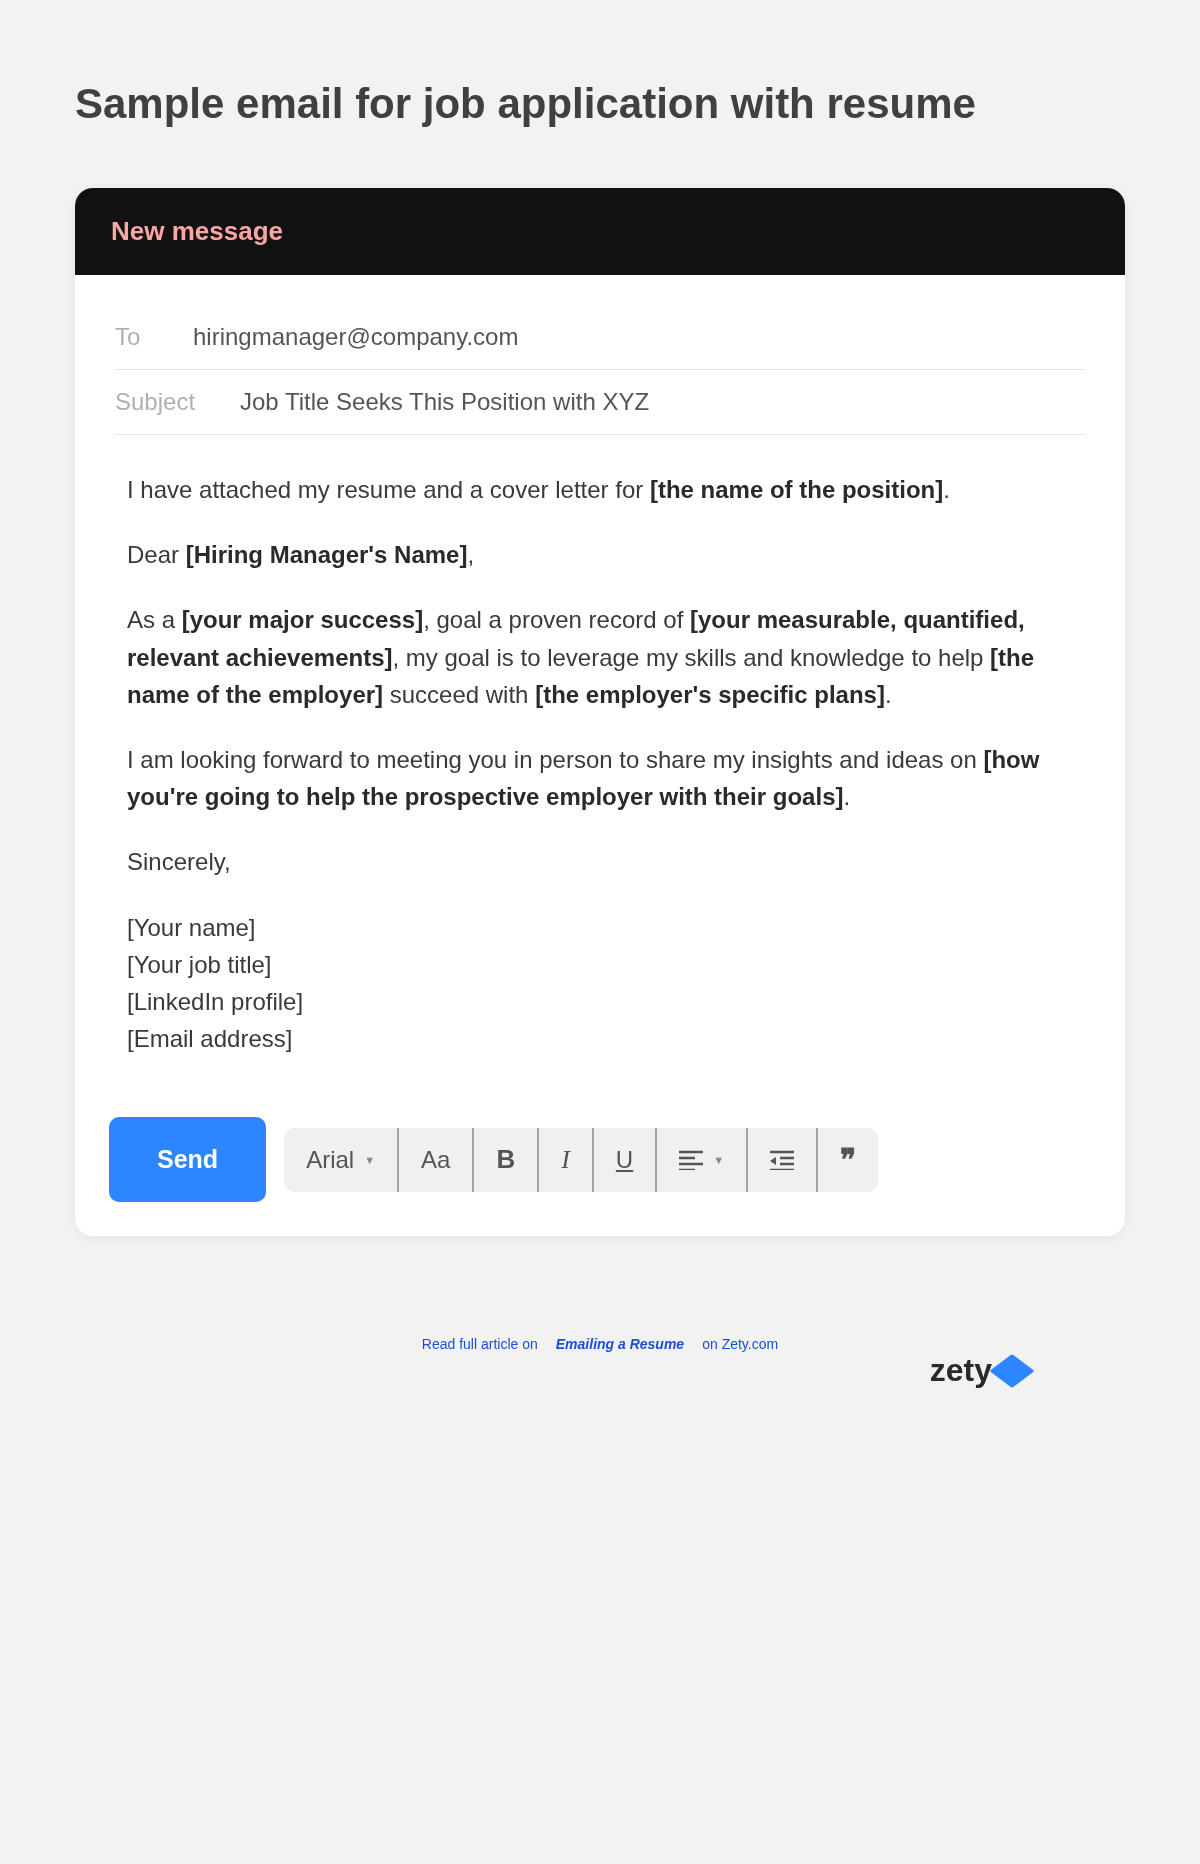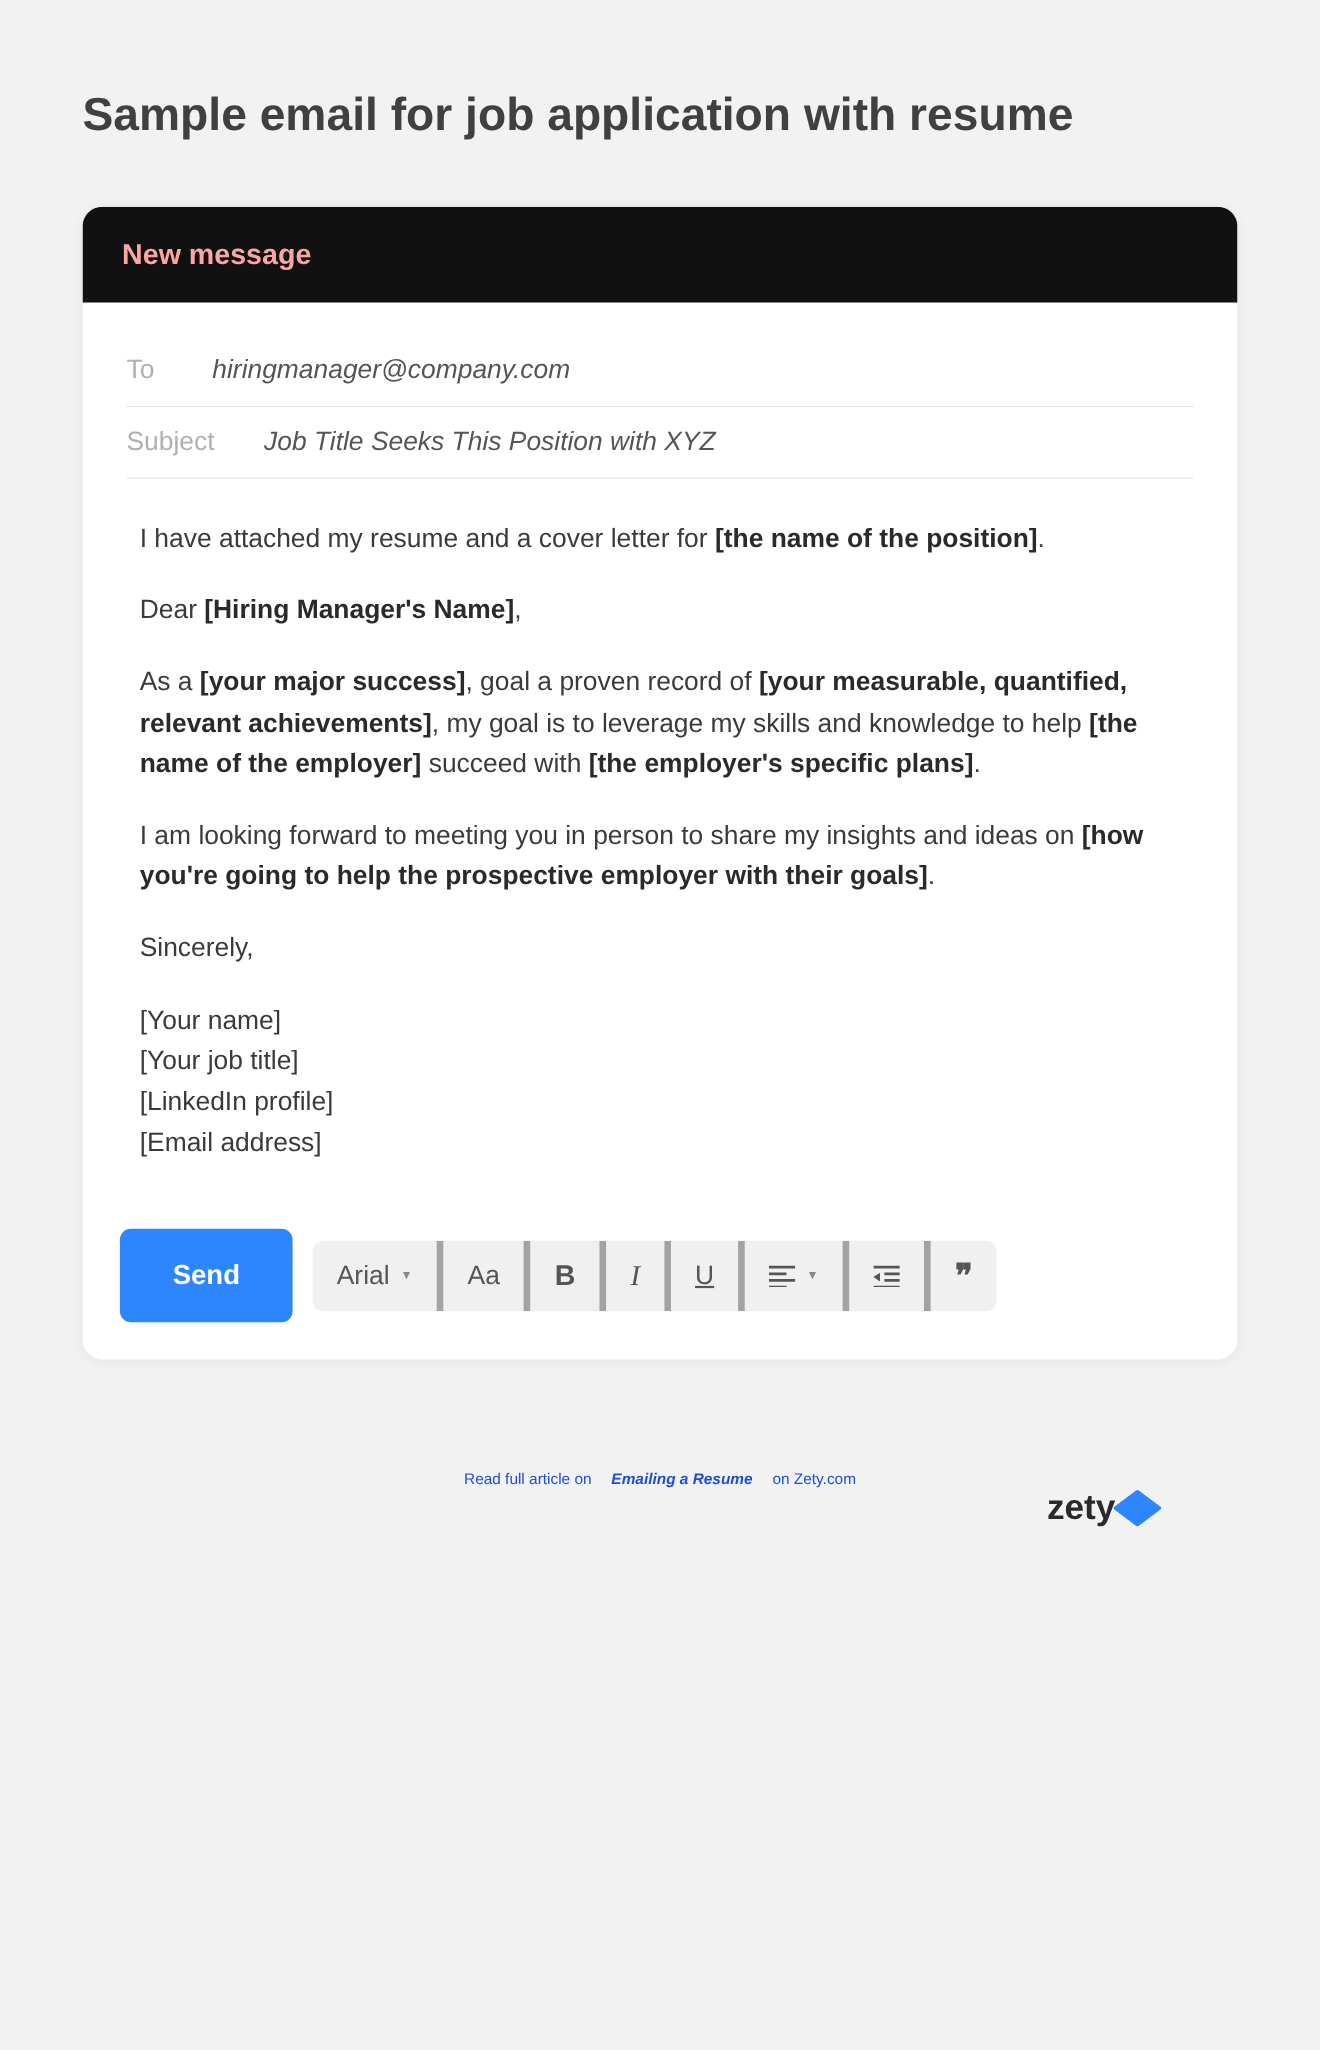--- a/index.html
+++ b/index.html
@@ -41,21 +41,20 @@
 }
 .field-label {
   color: #b0b0b0;
   font-size: 24px;
   min-width: 48px;
 }
 .field-label.subject { min-width: 95px; }
 .field-value {
   color: #555;
   font-size: 24px;
-  font-style: italic;
 }
 .email-content {
   padding: 36px 12px 20px;
   color: #3a3a3a;
   font-size: 24px;
   line-height: 1.55;
 }
 .email-content p { margin-bottom: 28px; }
 .email-content p:last-child { margin-bottom: 0; }
 .email-content strong { font-weight: 700; color: #2a2a2a; }
@@ -78,21 +77,21 @@
 }
 .fmt-group {
   display: flex;
   background: #f0f0f0;
   border-radius: 10px;
   overflow: hidden;
 }
 .fmt-btn {
   border: none;
   background: transparent;
-  border-right: 6px solid #a3a3a3;
+  border-right: 2px solid #a3a3a3;
   padding: 0 22px;
   height: 64px;
   display: flex;
   align-items: center;
   justify-content: center;
   font-size: 24px;
   color: #555;
   cursor: pointer;
   font-family: inherit;
 }
@@ -109,21 +108,21 @@
   gap: 18px;
   color: #1d4ed8;
   font-size: 14px;
 }
 .footer .article-name { font-style: italic; font-weight: 600; }
 .zety-logo {
   font-size: 32px;
   font-weight: 800;
   color: #2a2a2a;
   position: absolute;
-  right: 77px;
+  right: 99px;
   display: flex;
   align-items: center;
   gap: 6px;
 }
 .zety-mark {
   width: 28px;
   height: 28px;
   background: #2e86ff;
   transform: rotate(45deg) skew(-8deg,-8deg);
   border-radius: 2px;

